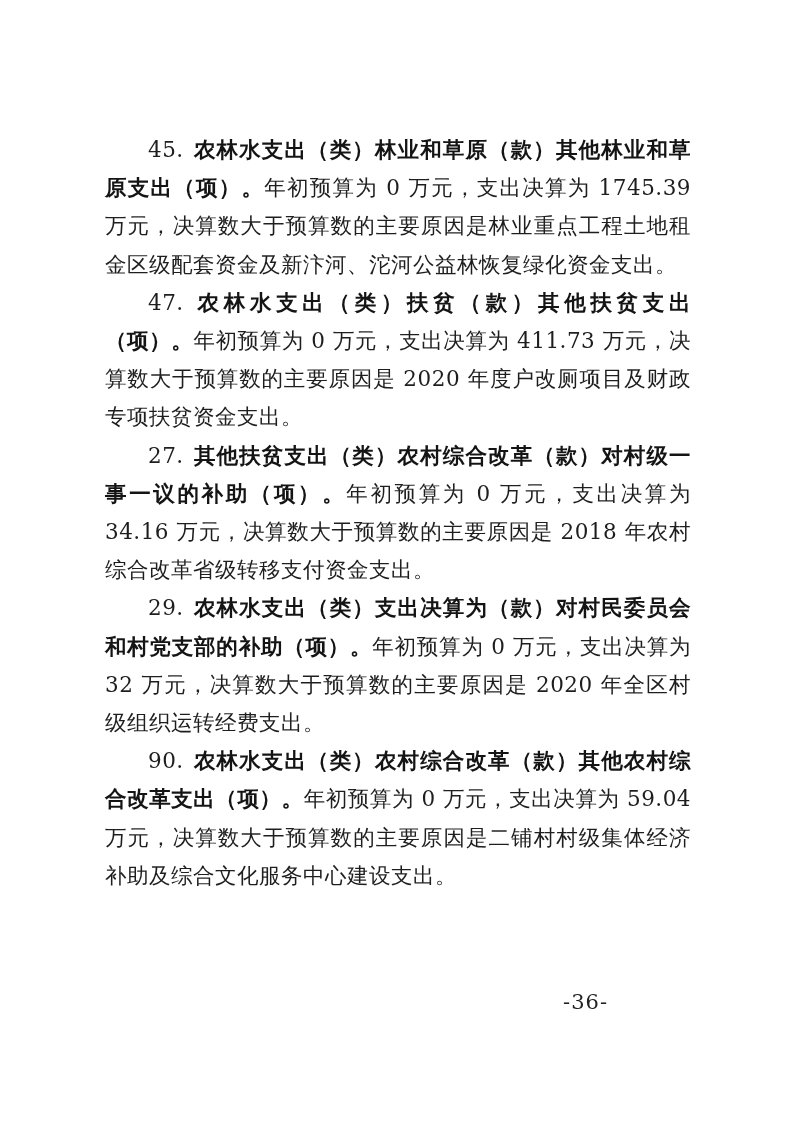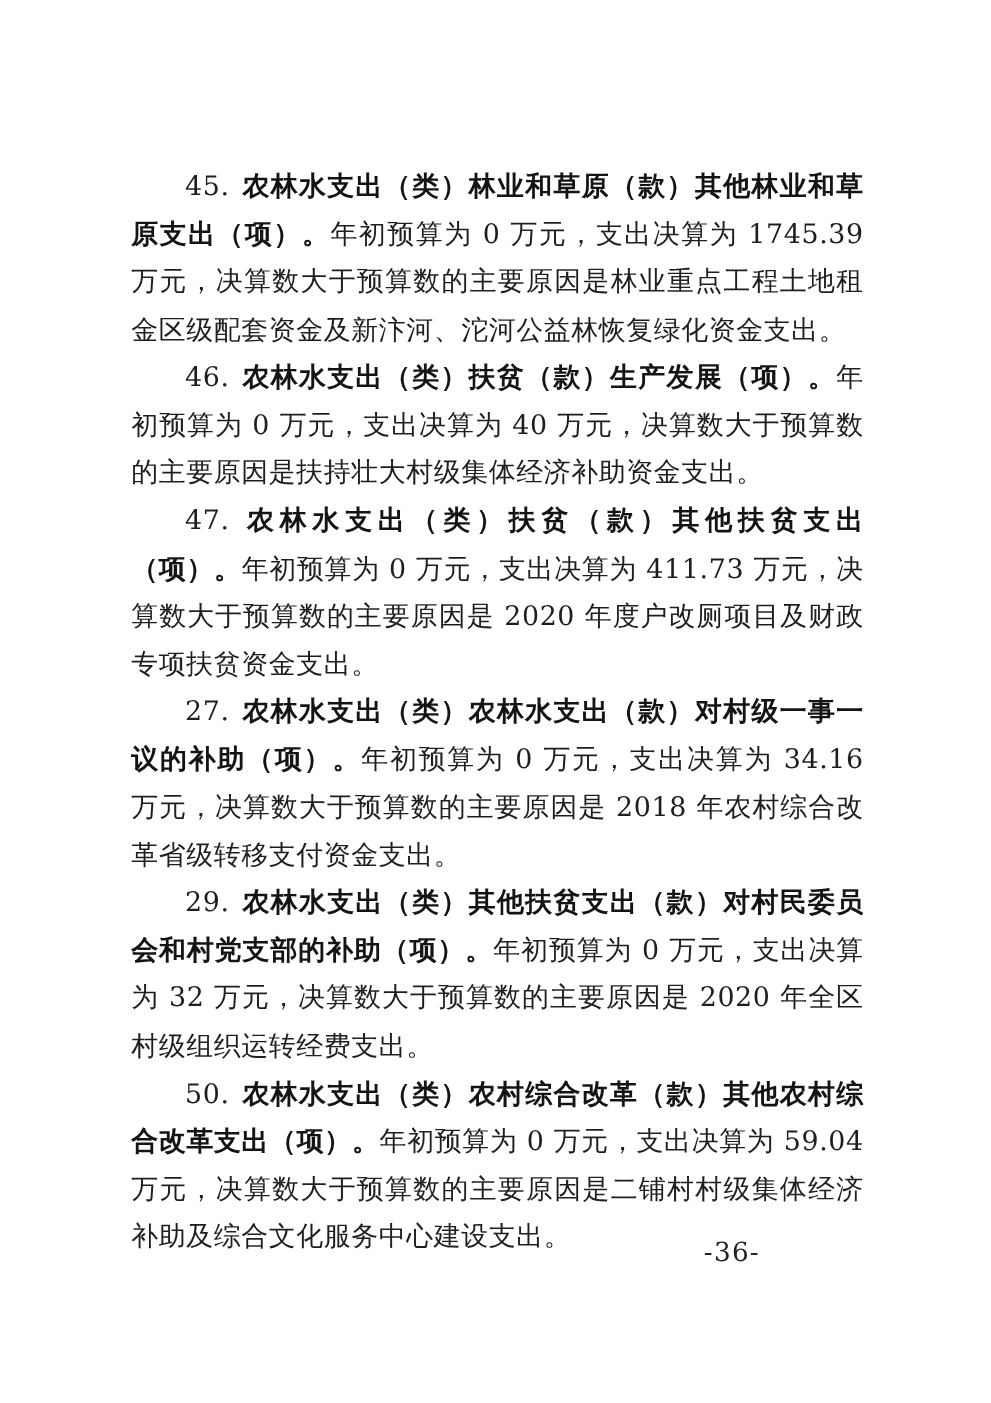--- a/index.html
+++ b/index.html
@@ -52,36 +52,33 @@
 </head>
 <body>
 
 <div class="page">
   <div class="content">
 
     <p class="para">
       <span class="num">45.</span><span class="heading">农林水支出（类）林业和草原（款）其他林业和草原支出（项）。</span><span class="body-text">年初预算为 0 万元，支出决算为 1745.39 万元，决算数大于预算数的主要原因是林业重点工程土地租金区级配套资金及新汴河、沱河公益林恢复绿化资金支出。</span>
     </p>
 
-    <p class="para">
-      <span class="num">46.</span><span class="heading">农林水支出（类）扶贫（款）生产发展（项）。</span><span class="body-text">年初预算为 0 万元，支出决算为 40 万元，决算数大于预算数的主要原因是扶持壮大村级集体经济补助资金支出。</span>
-    </p>
 
     <p class="para">
       <span class="num">47.</span><span class="heading">农林水支出（类）扶贫（款）其他扶贫支出（项）。</span><span class="body-text">年初预算为 0 万元，支出决算为 411.73 万元，决算数大于预算数的主要原因是 2020 年度户改厕项目及财政专项扶贫资金支出。</span>
     </p>
 
     <p class="para">
-      <span class="num">27.</span><span class="heading">农林水支出（类）农林水支出（款）对村级一事一议的补助（项）。</span><span class="body-text">年初预算为 0 万元，支出决算为 34.16 万元，决算数大于预算数的主要原因是 2018 年农村综合改革省级转移支付资金支出。</span>
+      <span class="num">27.</span><span class="heading">其他扶贫支出（类）农村综合改革（款）对村级一事一议的补助（项）。</span><span class="body-text">年初预算为 0 万元，支出决算为 34.16 万元，决算数大于预算数的主要原因是 2018 年农村综合改革省级转移支付资金支出。</span>
     </p>
 
     <p class="para">
-      <span class="num">29.</span><span class="heading">农林水支出（类）其他扶贫支出（款）对村民委员会和村党支部的补助（项）。</span><span class="body-text">年初预算为 0 万元，支出决算为 32 万元，决算数大于预算数的主要原因是 2020 年全区村级组织运转经费支出。</span>
+      <span class="num">29.</span><span class="heading">农林水支出（类）支出决算为（款）对村民委员会和村党支部的补助（项）。</span><span class="body-text">年初预算为 0 万元，支出决算为 32 万元，决算数大于预算数的主要原因是 2020 年全区村级组织运转经费支出。</span>
     </p>
 
     <p class="para">
-      <span class="num">50.</span><span class="heading">农林水支出（类）农村综合改革（款）其他农村综合改革支出（项）。</span><span class="body-text">年初预算为 0 万元，支出决算为 59.04 万元，决算数大于预算数的主要原因是二铺村村级集体经济补助及综合文化服务中心建设支出。</span>
+      <span class="num">90.</span><span class="heading">农林水支出（类）农村综合改革（款）其他农村综合改革支出（项）。</span><span class="body-text">年初预算为 0 万元，支出决算为 59.04 万元，决算数大于预算数的主要原因是二铺村村级集体经济补助及综合文化服务中心建设支出。</span>
     </p>
 
   </div>
 
   <div class="page-number">-36-</div>
 </div>
 
 </body></html>

